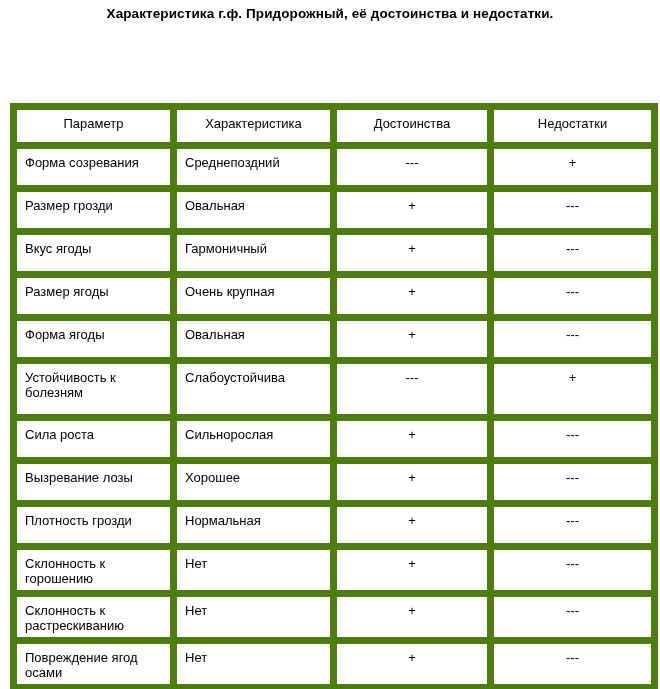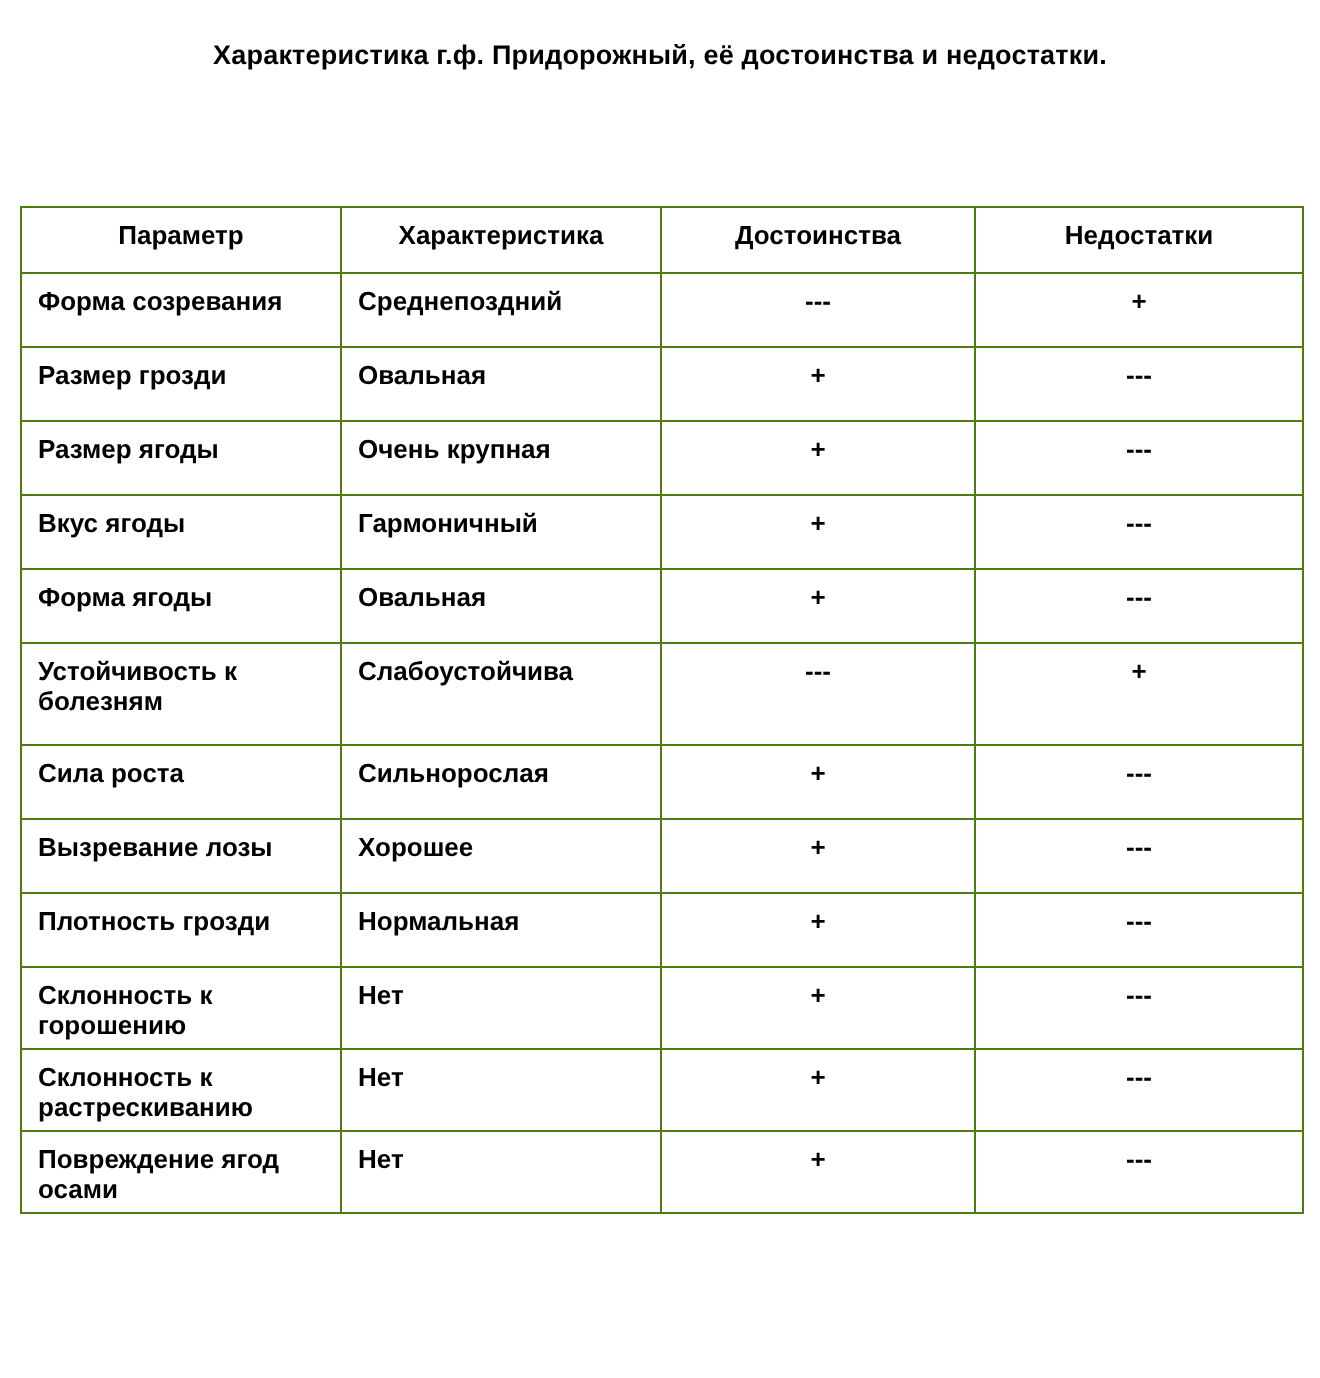--- a/index.html
+++ b/index.html
@@ -11,39 +11,39 @@
     position: relative;
     width: 660px;
     height: 689px;
     background: #ffffff;
     font-family: "Liberation Sans", sans-serif;
     color: #000000;
     overflow: hidden;
   }
   .doc-title {
     margin: 0;
-    padding-top: 20px;
+    padding-top: 6px;
     font-size: 13.5px;
     font-weight: bold;
     text-align: center;
     letter-spacing: 0.1px;
   }
   table.char-table {
     position: absolute;
     top: 103px;
     left: 10px;
     width: 641px;
     border-collapse: collapse;
     table-layout: fixed;
   }
   .char-table th,
   .char-table td {
-    border: 1px solid #4d7c0f;
+    border: 7px solid #4d7c0f;
     font-size: 13px;
-    font-weight: bold;
+    font-weight: normal;
     line-height: 15px;
     padding: 6px 8px 4px 8px;
     vertical-align: top;
     overflow: hidden;
   }
   .char-table th {
     text-align: center;
     height: 22px;
   }
   .char-table td.col-param,
@@ -87,28 +87,28 @@
         <td class="col-pros">---</td>
         <td class="col-cons">+</td>
       </tr>
       <tr class="r-single">
         <td class="col-param">Размер грозди</td>
         <td class="col-char">Овальная</td>
         <td class="col-pros">+</td>
         <td class="col-cons">---</td>
       </tr>
       <tr class="r-single">
-        <td class="col-param">Размер ягоды</td>
-        <td class="col-char">Очень крупная</td>
+        <td class="col-param">Вкус ягоды</td>
+        <td class="col-char">Гармоничный</td>
         <td class="col-pros">+</td>
         <td class="col-cons">---</td>
       </tr>
       <tr class="r-single">
-        <td class="col-param">Вкус ягоды</td>
-        <td class="col-char">Гармоничный</td>
+        <td class="col-param">Размер ягоды</td>
+        <td class="col-char">Очень крупная</td>
         <td class="col-pros">+</td>
         <td class="col-cons">---</td>
       </tr>
       <tr class="r-single">
         <td class="col-param">Форма ягоды</td>
         <td class="col-char">Овальная</td>
         <td class="col-pros">+</td>
         <td class="col-cons">---</td>
       </tr>
       <tr class="r-tall">

